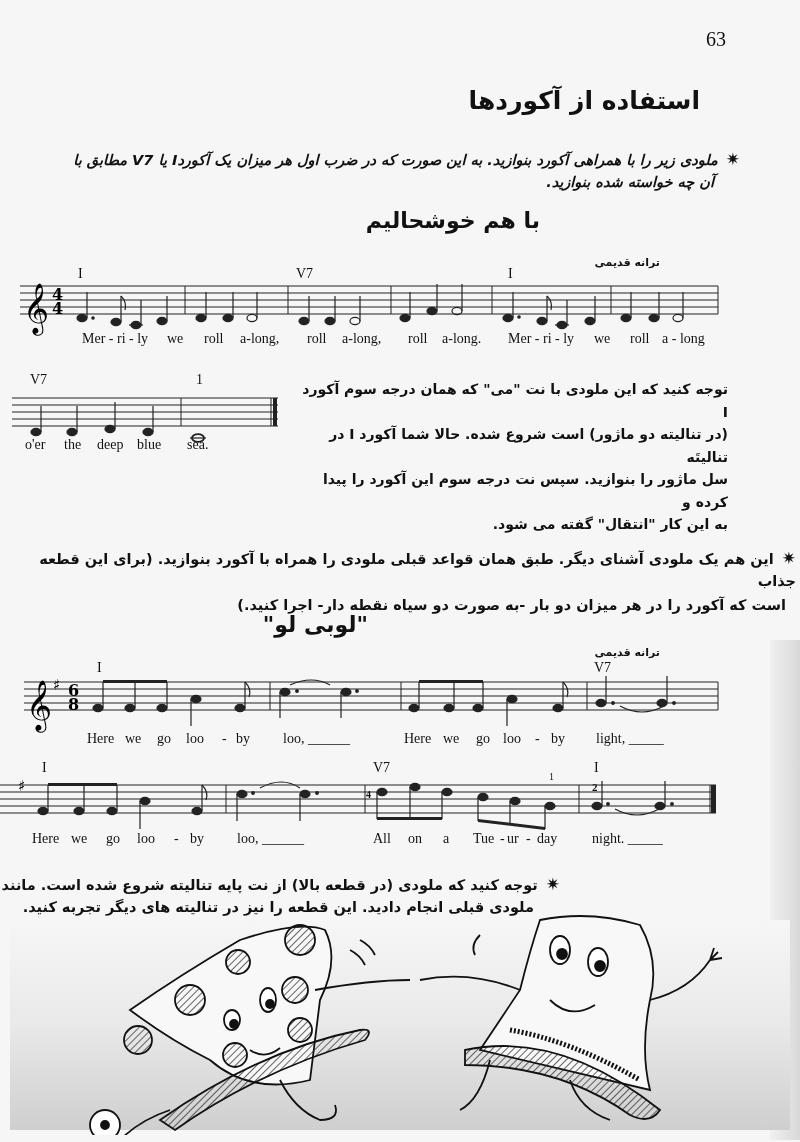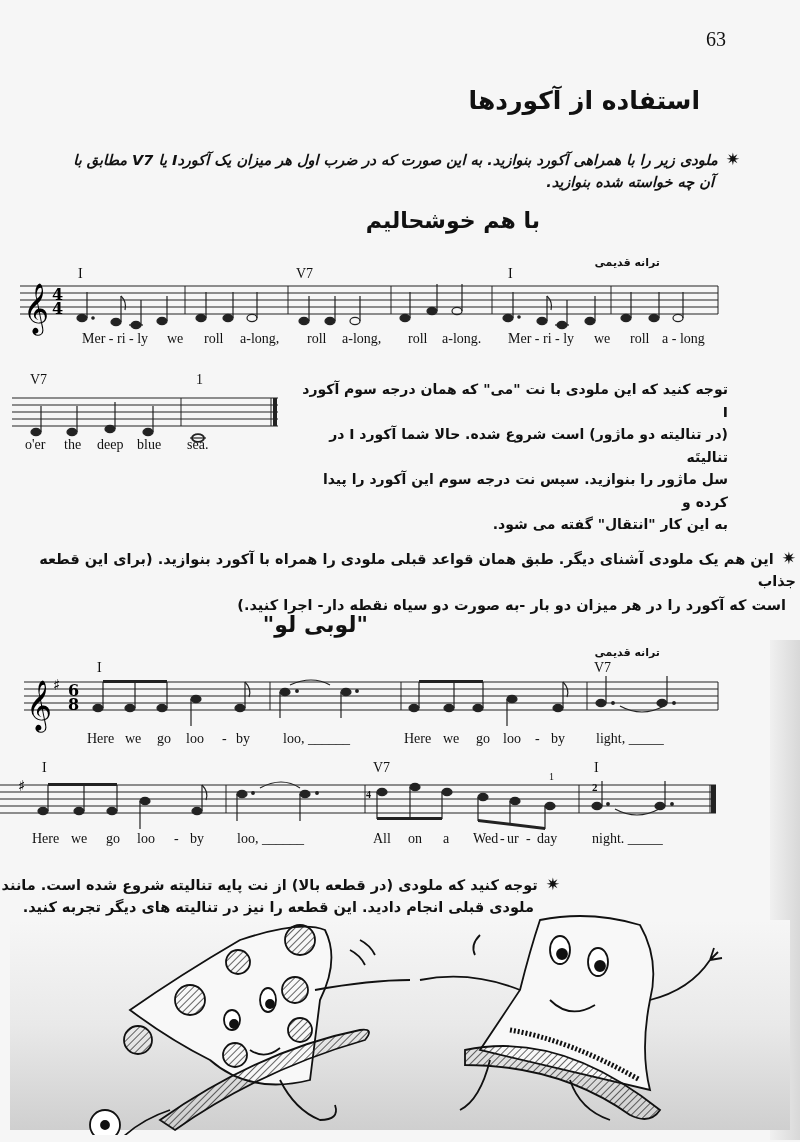--- a/index.html
+++ b/index.html
@@ -322,21 +322,21 @@
   <span style="left:32px">Here</span>
   <span style="left:71px">we</span>
   <span style="left:106px">go</span>
   <span style="left:137px">loo</span>
   <span style="left:174px">-</span>
   <span style="left:190px">by</span>
   <span style="left:237px">loo, ______</span>
   <span style="left:373px">All</span>
   <span style="left:408px">on</span>
   <span style="left:443px">a</span>
-  <span style="left:473px">Wed</span>
+  <span style="left:473px">Tue</span>
   <span style="left:500px">-</span>
   <span style="left:507px">ur</span>
   <span style="left:526px">-</span>
   <span style="left:537px">day</span>
   <span style="left:592px">night. _____</span>
 </div>
 
 <div class="abs rtl para" style="right:240px; top:873px; width:560px;">
   <div style="white-space:nowrap;"><span class="star">✷</span><span>توجه کنید که ملودی (در قطعه بالا) از نت پایه تنالیته شروع شده است. مانند آنچه برا</span></div>
   <div style="margin-right:26px;">ملودی قبلی انجام دادید. این قطعه را نیز در تنالیته های دیگر تجربه کنید.</div>

